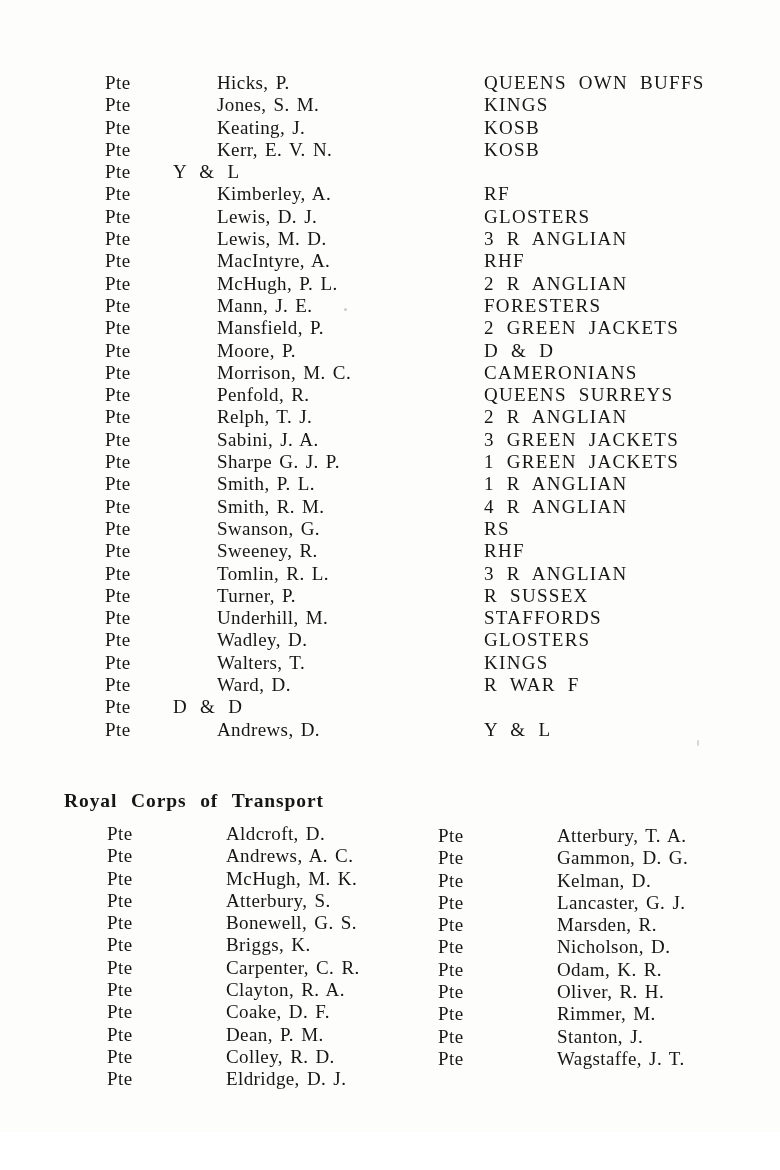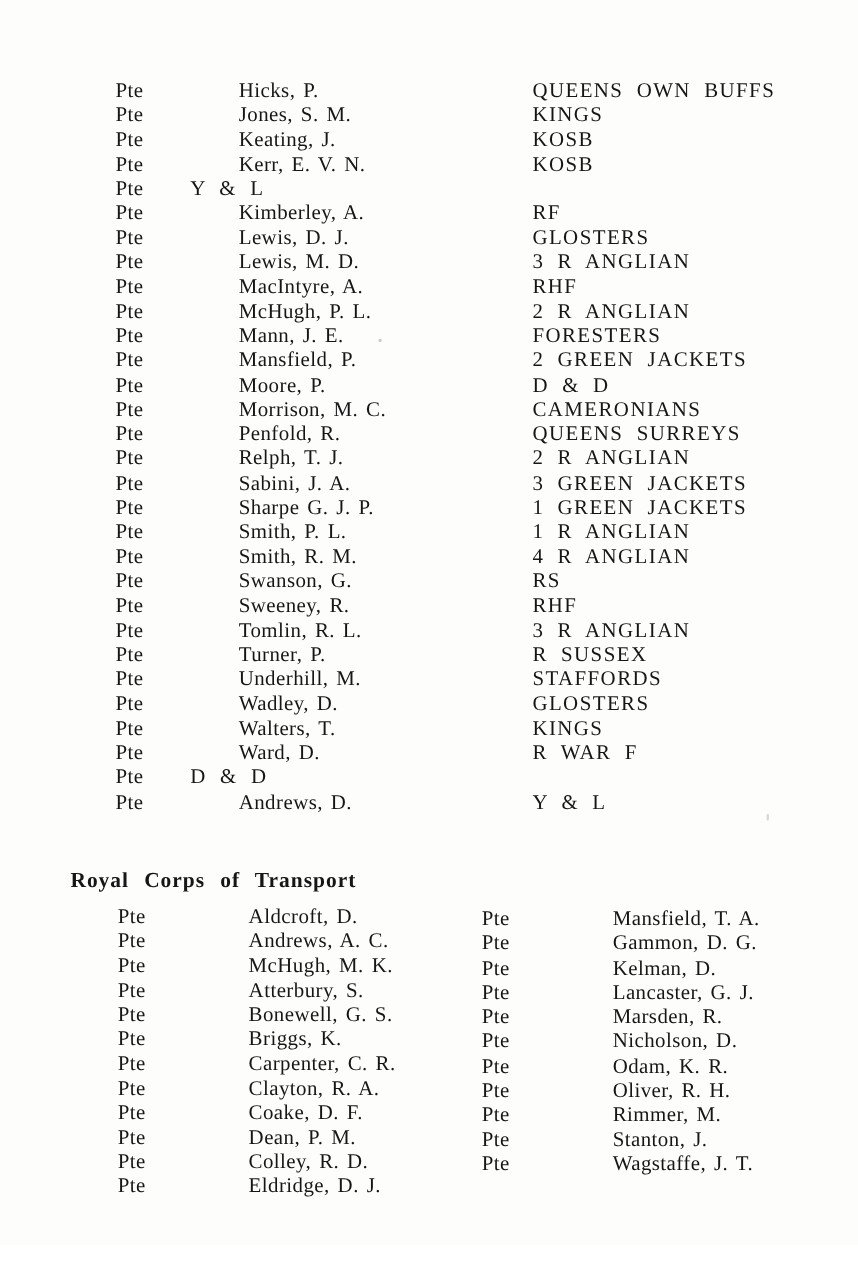--- a/index.html
+++ b/index.html
@@ -275,21 +275,21 @@
       <div class="row">
         <span class="rank">Pte</span>
         <span class="name">Eldridge, D. J.</span>
       </div>
     </div>
 
   <div class="col-b">
 
       <div class="row">
         <span class="rank">Pte</span>
-        <span class="name">Mansfield, T. A.</span>
+        <span class="name">Atterbury, T. A.</span>
       </div>
 
       <div class="row">
         <span class="rank">Pte</span>
         <span class="name">Gammon, D. G.</span>
       </div>
 
       <div class="row">
         <span class="rank">Pte</span>
         <span class="name">Kelman, D.</span>

